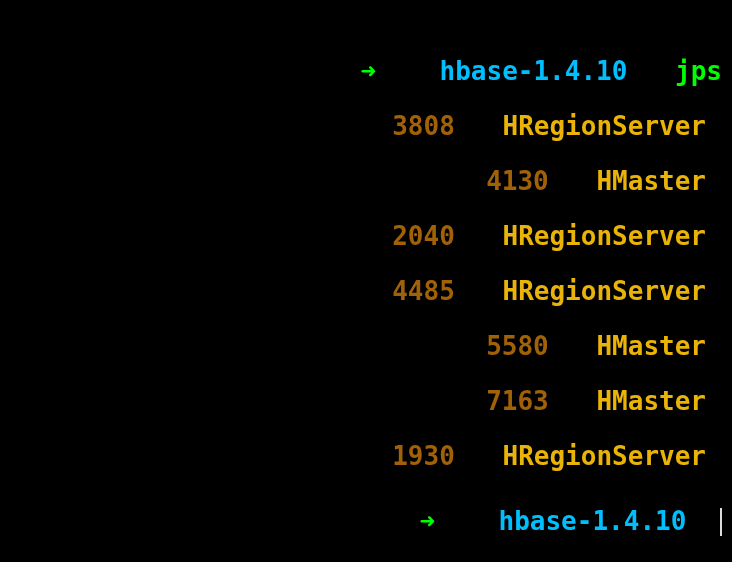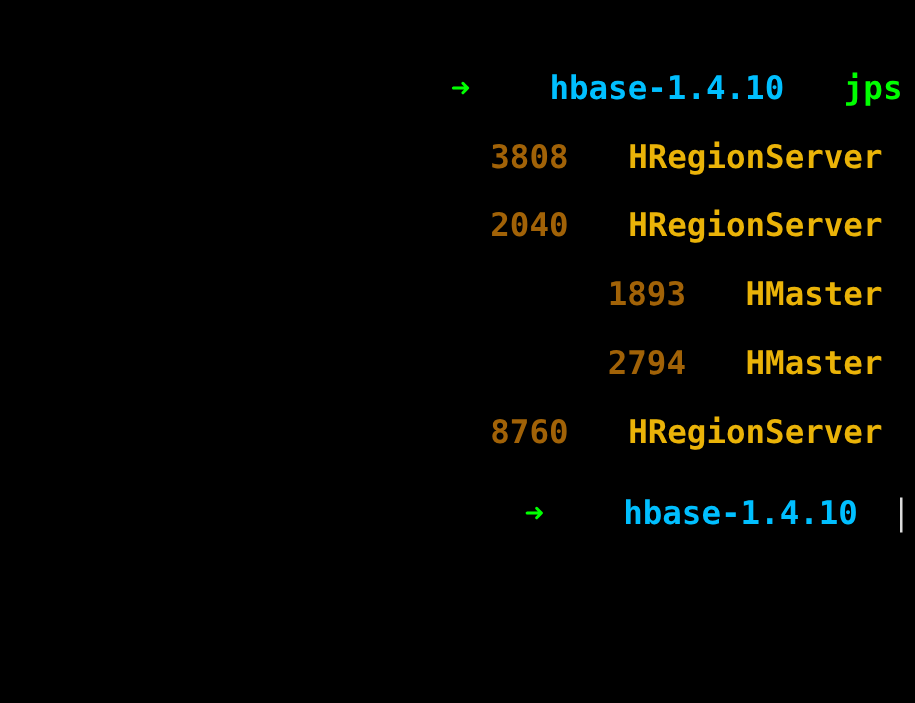--- a/index.html
+++ b/index.html
@@ -43,19 +43,21 @@
       margin-left: 2px;
     }
   </style>
 </head>
 <body>
 
 <div class="terminal-line"><span class="prompt-arrow">➜</span>  <span class="prompt-dir">hbase-1.4.10</span> <span class="command">jps</span></div>
 
 <div id="process-list">
     <div class="terminal-line"><span class="output-pid">3808</span> <span class="output-name">HRegionServer</span></div>
+    <div class="terminal-line"><span class="output-pid">4130</span> <span class="output-name">HMaster</span></div>
     <div class="terminal-line"><span class="output-pid">2040</span> <span class="output-name">HRegionServer</span></div>
-    <div class="terminal-line"><span class="output-pid">1893</span> <span class="output-name">HMaster</span></div>
-    <div class="terminal-line"><span class="output-pid">2794</span> <span class="output-name">HMaster</span></div>
-    <div class="terminal-line"><span class="output-pid">8760</span> <span class="output-name">HRegionServer</span></div>
+    <div class="terminal-line"><span class="output-pid">4485</span> <span class="output-name">HRegionServer</span></div>
+    <div class="terminal-line"><span class="output-pid">5580</span> <span class="output-name">HMaster</span></div>
+    <div class="terminal-line"><span class="output-pid">7163</span> <span class="output-name">HMaster</span></div>
+    <div class="terminal-line"><span class="output-pid">1930</span> <span class="output-name">HRegionServer</span></div>
   </div>
 
 <div class="terminal-line"><span class="prompt-arrow">➜</span>  <span class="prompt-dir">hbase-1.4.10</span> <span class="cursor"></span></div>
 
 </body></html>

